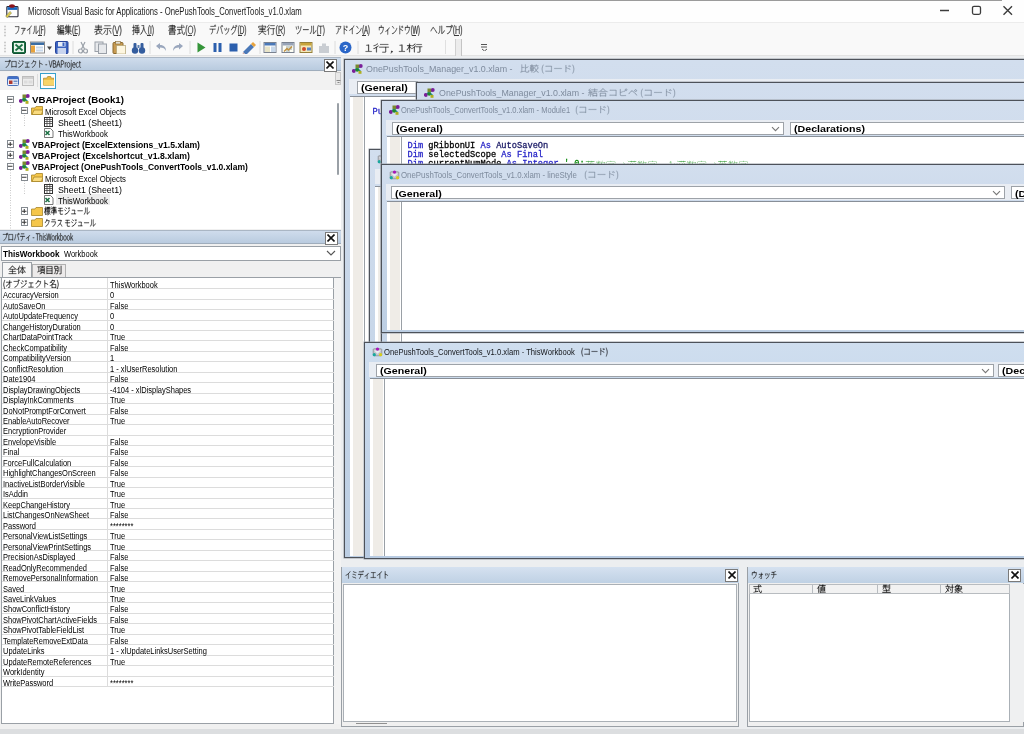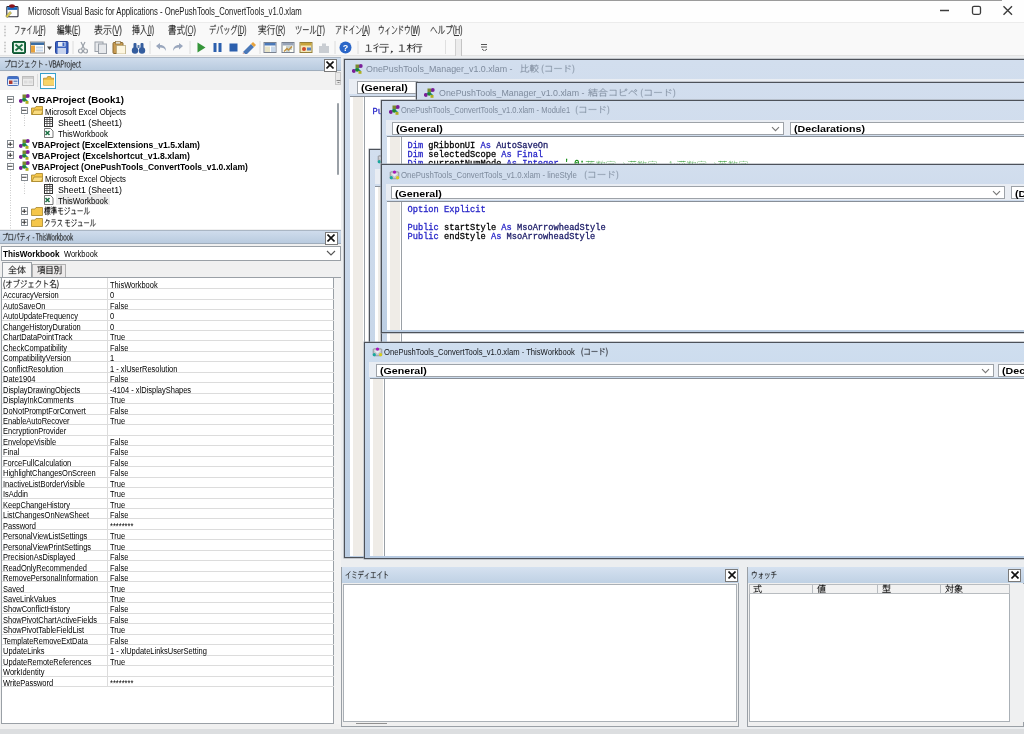--- a/index.html
+++ b/index.html
@@ -633,24 +633,20 @@
       <svg style="position:absolute;right:3px;top:3px" width="9" height="7" viewBox="0 0 9 7">
         <path d="M1 1.2 l3.5 3.5 l3.5 -3.5" stroke="#777" stroke-width="1.1" fill="none"></path>
       </svg>
     </div>
 <div class="combo" style="left:629px;top:21px;width:100px">
       <div class="cbt">(Decl</div>
     </div>
 <div style="position:absolute;left:5px;top:35.5px;width:690px;height:129.7px;background:#fff;border-top:1.2px solid #888f98">
 <div style="position:absolute;left:3.2px;top:0;width:10.8px;height:100%;background:#efece7"></div>
       <div style="position:absolute;left:14.2px;top:0;width:1.3px;height:100%;background:#9aa0a6"></div>
-<div class="code" style="left:21px;top:4.1px"><span class="kw">Option</span> <span class="kw">Explicit</span>
-
-<span class="kw">Public</span> startStyle <span class="kw">As</span> <span class="idn">MsoArrowheadStyle</span>
-<span class="kw">Public</span> endStyle <span class="kw">As</span> <span class="idn">MsoArrowheadStyle</span></div>
 </div>
 </div>
 <div class="win" style="left:363.5px;top:341.5px;width:700px;height:217.5px;background:linear-gradient(#cfdeef,#b8cbe2)">
 <div style="position:absolute;left:0;top:0;width:100%;height:19px">
 <svg style="position:absolute;left:7px;top:4.5px" width="11" height="10" viewBox="0 0 11 10">
         <rect x="1.2" y="1.8" width="8.6" height="7" rx="0.8" fill="#c5c6cc" stroke="#84858d" stroke-width=".7"></rect>
         <path d="M2 3.5 l3.5 3.2 l3.5 -3.2 z" fill="#ebecf1"></path>
         <circle cx="5.5" cy="2.1" r="1.7" fill="#a818b8"></circle>
         <circle cx="2.3" cy="7.7" r="1.6" fill="#18a8a0"></circle>
         <circle cx="8.6" cy="7.7" r="1.6" fill="#d6ce1e"></circle>

